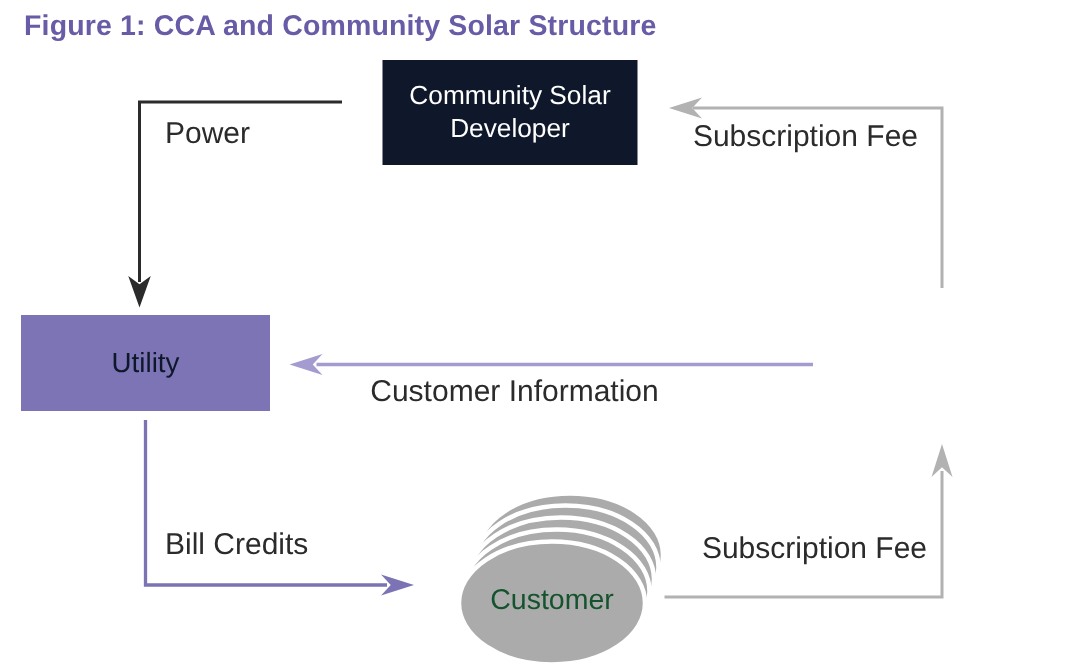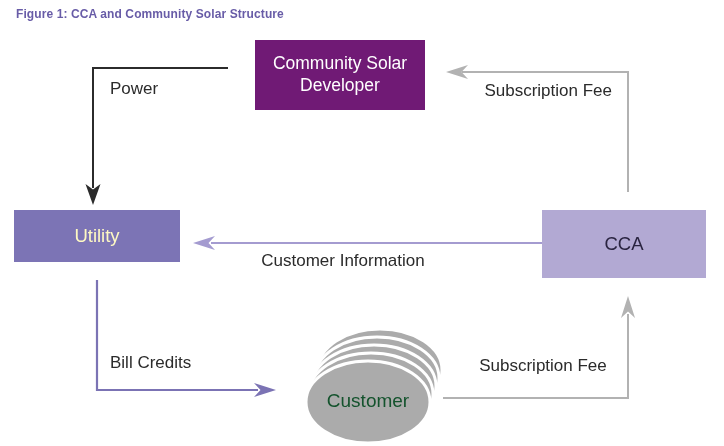--- a/index.html
+++ b/index.html
@@ -13,61 +13,61 @@
     width: 724px;
     height: 446px;
     background: #ffffff;
     overflow: hidden;
   }
   .abs { position: absolute; }
 
   .figure-title {
     left: 16px;
     top: 7px;
-    font-size: 12px;
+    font-size: 19px;
     font-weight: bold;
     color: #685ca7;
     letter-spacing: 0.1px;
     text-align: center;
   }
 
   .node {
     display: flex;
     align-items: center;
     justify-content: center;
     text-align: center;
   }
   .node-developer {
     left: 255px; top: 40px;
     width: 170px; height: 70px;
-    background: #701a75;
+    background: #0f172a;
     color: #ffffff;
     font-size: 17.5px;
     line-height: 1.25;
     padding: 0 10px;
     box-sizing: border-box;
   }
   .node-utility {
     left: 14px; top: 210px;
-    width: 166px; height: 52px;
+    width: 166px; height: 64px;
     background: #7c74b5;
-    color: #fef9c3;
+    color: #0f172a;
     font-size: 18.5px;
   }
   .node-cca {
     left: 542px; top: 210px;
     width: 164px; height: 68px;
     background: #b2a9d3;
     color: #2a2440;
     font-size: 18.5px;
   }
 
   .edge-label {
     color: #2b2b2b;
-    font-size: 17px;
+    font-size: 20px;
     line-height: 18px;
     white-space: nowrap;
   }
   .lbl-power { left: 110px; top: 80px; }
   .lbl-sub-admin { left: 420px; top: 82px; width: 192px; text-align: right; }
   .lbl-cust-info { left: 243px; top: 252px; width: 200px; text-align: center; }
   .lbl-bill-credits { left: 110px; top: 354px; }
   .lbl-sub-fee { left: 443px; top: 357px; width: 200px; text-align: center; }
 
   .lbl-customer {
@@ -128,23 +128,20 @@
   <div class="abs figure-title">Figure 1: CCA and Community Solar Structure</div>
 
   <div class="abs node node-developer">
     <span>Community Solar Developer</span>
   </div>
 
   <div class="abs node node-utility">
     <span>Utility</span>
   </div>
 
-  <div class="abs node node-cca">
-    <span>CCA</span>
-  </div>
 
   <div class="abs lbl-customer">Customer</div>
 
   <div class="abs edge-label lbl-power">Power</div>
 
   <div class="abs edge-label lbl-sub-admin">
     <div>Subscription Fee</div>
   </div>
 
   <div class="abs edge-label lbl-bill-credits">Bill Credits</div>

